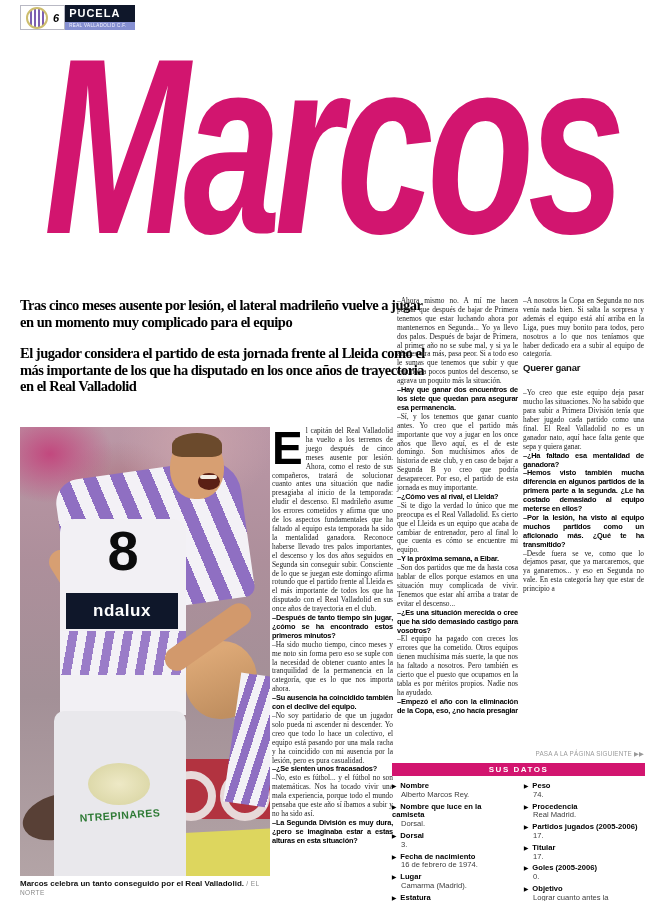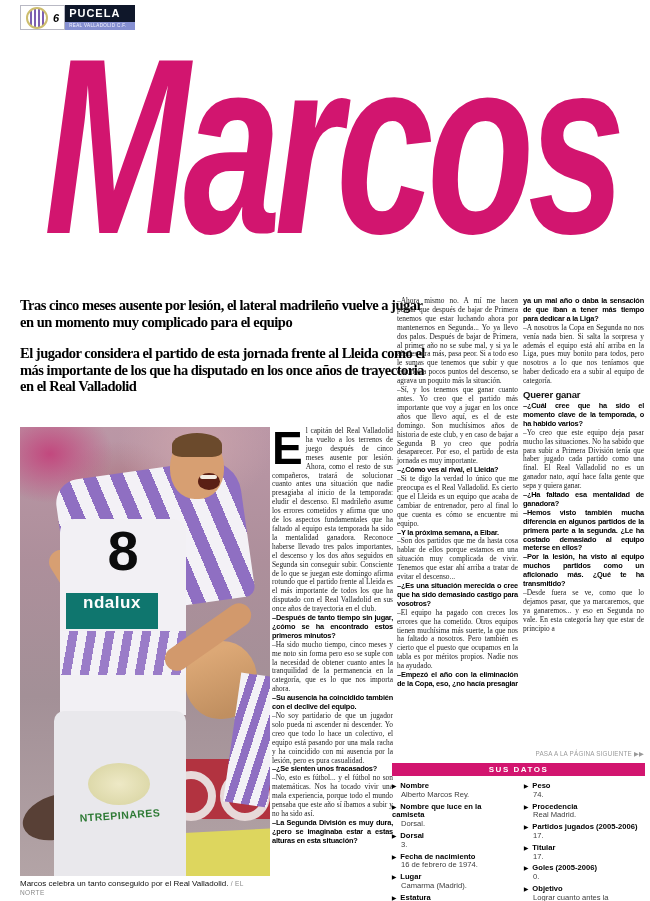--- a/index.html
+++ b/index.html
@@ -55,45 +55,45 @@
   .teethA{position:absolute;left:30px;top:40px;width:17px;height:4px;background:#f3ece2;border-radius:2px;}
   .headB{position:absolute;left:165px;top:214px;width:72px;height:78px;background:
          linear-gradient(160deg,#dca876 20%,#c08f60 85%);border-radius:48%;}
   .armC{position:absolute;left:138px;top:198px;width:100px;height:24px;background:#d2996c;
         border-radius:12px;transform:rotate(-35deg);}
   .sleeveB{position:absolute;right:-6px;top:248px;width:44px;height:130px;transform:rotate(8deg);
            background:repeating-linear-gradient(100deg,#f3f1f6 0 8px,#8f6fc2 8px 16px);}
   .torsoC{position:absolute;left:40px;top:92px;width:126px;height:196px;background:#f2f0f4;border-radius:14px 14px 0 0;}
   .numC{position:absolute;left:0;top:2px;width:100%;text-align:center;
         font-size:56px;font-weight:bold;color:#0c0c0c;line-height:60px;}
-  .barC{position:absolute;left:6px;top:74px;width:92px;height:36px;background:#0f766e;
-        display:flex;justify-content:center;}
+  .barC{position:absolute;left:6px;top:74px;width:112px;height:36px;background:#0f172a;
+        display:flex;align-items:center;justify-content:center;}
   .barC span{color:#fdfdfd;font-weight:bold;font-size:17px;letter-spacing:.5px;}
   .hemC{position:absolute;left:0;top:112px;width:126px;height:44px;
         background:repeating-linear-gradient(100deg,#f3f1f6 0 9px,#9a7cc8 9px 18px);}
   .shortsC{position:absolute;left:34px;top:284px;width:132px;height:165px;background:#e9e8ec;border-radius:10px 10px 0 0;}
   .crestC{position:absolute;left:34px;top:52px;width:62px;height:42px;border-radius:50%;
           background:radial-gradient(#eee9c6,#d6d29e);}
   .shortsTxt{position:absolute;left:0;top:98px;width:100%;text-align:center;color:#2e7a35;
              font-weight:bold;font-size:10.5px;letter-spacing:.5px;transform:rotate(-4deg);}
 
   .caption{position:absolute;left:20px;top:879px;width:250px;font-size:8px;line-height:9px;}
-  .caption .cap-b{font-weight:normal;color:#111;margin-top:16px;}
+  .caption .cap-b{font-weight:bold;color:#111;margin-top:16px;}
   .caption .credit{font-size:6.5px;color:#8a8a8a;letter-spacing:.4px;}
 
   
   .col{position:absolute;width:121px;font-size:7.4px;line-height:8.9px;text-align:justify;}
   .col1{left:272px;top:427px;height:474px;}
   .col2{left:397px;top:297px;height:460px;}
   .col3{left:523px;top:297px;height:452px;}
   .col p{margin:0;}
   .par.lead,.par.a{font-family:"Liberation Serif",serif;color:#1c1c1c;}
   .par.q{font-family:"Liberation Sans",sans-serif;font-weight:bold;color:#000;letter-spacing:-.2px;}
   .par.sub{font-family:"Liberation Sans",sans-serif;font-weight:bold;font-size:9.5px;
-           letter-spacing:-.2px;margin:5px 0 2px;text-align:left;}
+           letter-spacing:-.2px;margin:5px 0 16px;text-align:left;}
   .dropcap{float:left;font-family:"Liberation Sans",sans-serif;font-weight:bold;
            font-size:46px;line-height:38px;padding:2px 3px 0 0;color:#000;}
 
   .pasa{position:absolute;left:523px;top:750px;width:121px;text-align:right;
         font-size:6.3px;color:#9a9a9a;letter-spacing:.2px;}
   .pasa .arrows{color:#9a9a9a;}
 
   
   .susdatos{position:absolute;left:392px;top:763px;width:253px;}
   .sd-bar{height:13px;background:#d2156f;color:#fff;font-weight:bold;font-size:8px;
@@ -165,34 +165,33 @@
       <p class="par q">–Después de tanto tiempo sin jugar, ¿cómo se ha encontrado estos primeros minutos?</p>
       <p class="par a">–Ha sido mucho tiempo, cinco meses y me noto sin forma pero eso se suple con la necesidad de obtener cuanto antes la tranquilidad de la permanencia en la categoría, que es lo que nos importa ahora.</p>
       <p class="par q">–Su ausencia ha coincidido también con el declive del equipo.</p>
       <p class="par a">–No soy partidario de que un jugador solo pueda ni ascender ni descender. Yo creo que todo lo hace un colectivo, el equipo está pasando por una mala racha y ha coincidido con mi ausencia por la lesión, pero es pura casualidad.</p>
       <p class="par q">–¿Se sienten unos fracasados?</p>
       <p class="par a">–No, esto es fútbol... y el fútbol no son matemáticas. Nos ha tocado vivir una mala experiencia, porque todo el mundo pensaba que este año sí íbamos a subir y no ha sido así.</p>
       <p class="par q">–La Segunda División es muy dura, ¿pero se imaginaba estar a estas alturas en esta situación?</p>
     </div>
   <div class="col col2" id="col1">
       <p class="par a">–Ahora mismo no. A mí me hacen pensar que después de bajar de Primera tenemos que estar luchando ahora por mantenernos en Segunda... Yo ya llevo dos palos. Después de bajar de Primera, al primer año no se sube mal, y si ya le añades otra más, pasa peor. Si a todo eso le sumas que tenemos que subir y que estamos a pocos puntos del descenso, se agrava un poquito más la situación.</p>
+      <p class="par q">–Hay que ganar dos encuentros de los siete que quedan para asegurar esa permanencia.</p>
       <p class="par a">–Sí, y los tenemos que ganar cuanto antes. Yo creo que el partido más importante que voy a jugar en los once años que llevo aquí, es el de este domingo. Son muchísimos años de historia de este club, y en caso de bajar a Segunda B yo creo que podría desaparecer. Por eso, el partido de esta jornada es muy importante.</p>
       <p class="par q">–¿Cómo ves al rival, el Lleida?</p>
       <p class="par a">–Si te digo la verdad lo único que me preocupa es el Real Valladolid. Es cierto que el Lleida es un equipo que acaba de cambiar de entrenador, pero al final lo que cuenta es cómo se encuentre mi equipo.</p>
       <p class="par q">–Y la próxima semana, a Eibar.</p>
       <p class="par a">–Son dos partidos que me da hasta cosa hablar de ellos porque estamos en una situación muy complicada de vivir. Tenemos que estar ahí arriba a tratar de evitar el descenso...</p>
       <p class="par q">–¿Es una situación merecida o cree que ha sido demasiado castigo para vosotros?</p>
       <p class="par a">–El equipo ha pagado con creces los errores que ha cometido. Otros equipos tienen muchísima más suerte, la que nos ha faltado a nosotros. Pero también es cierto que el puesto que ocupamos en la tabla es por méritos propios. Nadie nos ha ayudado.</p>
       <p class="par q">–Empezó el año con la eliminación de la Copa, eso, ¿no hacía presagiar</p>
     </div>
   <div class="col col3" id="col2">
-      <p class="par q">ya un mal año o daba la sensación de que iban a tener más tiempo para dedicar a la Liga?</p>
       <p class="par a">–A nosotros la Copa en Segunda no nos venía nada bien. Si salta la sorpresa y además el equipo está ahí arriba en la Liga, pues muy bonito para todos, pero nosotros a lo que nos teníamos que haber dedicado era a subir al equipo de categoría.</p>
       <p class="par sub">Querer ganar</p>
-      <p class="par q">–¿Cuál cree que ha sido el momento clave de la temporada, o ha habido varios?</p>
       <p class="par a">–Yo creo que este equipo deja pasar mucho las situaciones. No ha sabido que para subir a Primera División tenía que haber jugado cada partido como una final. El Real Valladolid no es un ganador nato, aquí hace falta gente que sepa y quiera ganar.</p>
       <p class="par q">–¿Ha faltado esa mentalidad de ganadora?</p>
       <p class="par q">–Hemos visto también mucha diferencia en algunos partidos de la primera parte a la segunda. ¿Le ha costado demasiado al equipo meterse en ellos?</p>
       <p class="par q">–Por la lesión, ha visto al equipo muchos partidos como un aficionado más. ¿Qué te ha transmitido?</p>
       <p class="par a">–Desde fuera se ve, como que lo dejamos pasar, que ya marcaremos, que ya ganaremos... y eso en Segunda no vale. En esta categoría hay que estar de principio a</p>
     </div>
 
   <div class="pasa">
     <span>PASA A LA PÁGINA SIGUIENTE</span>
     <span class="arrows">▶▶</span>

